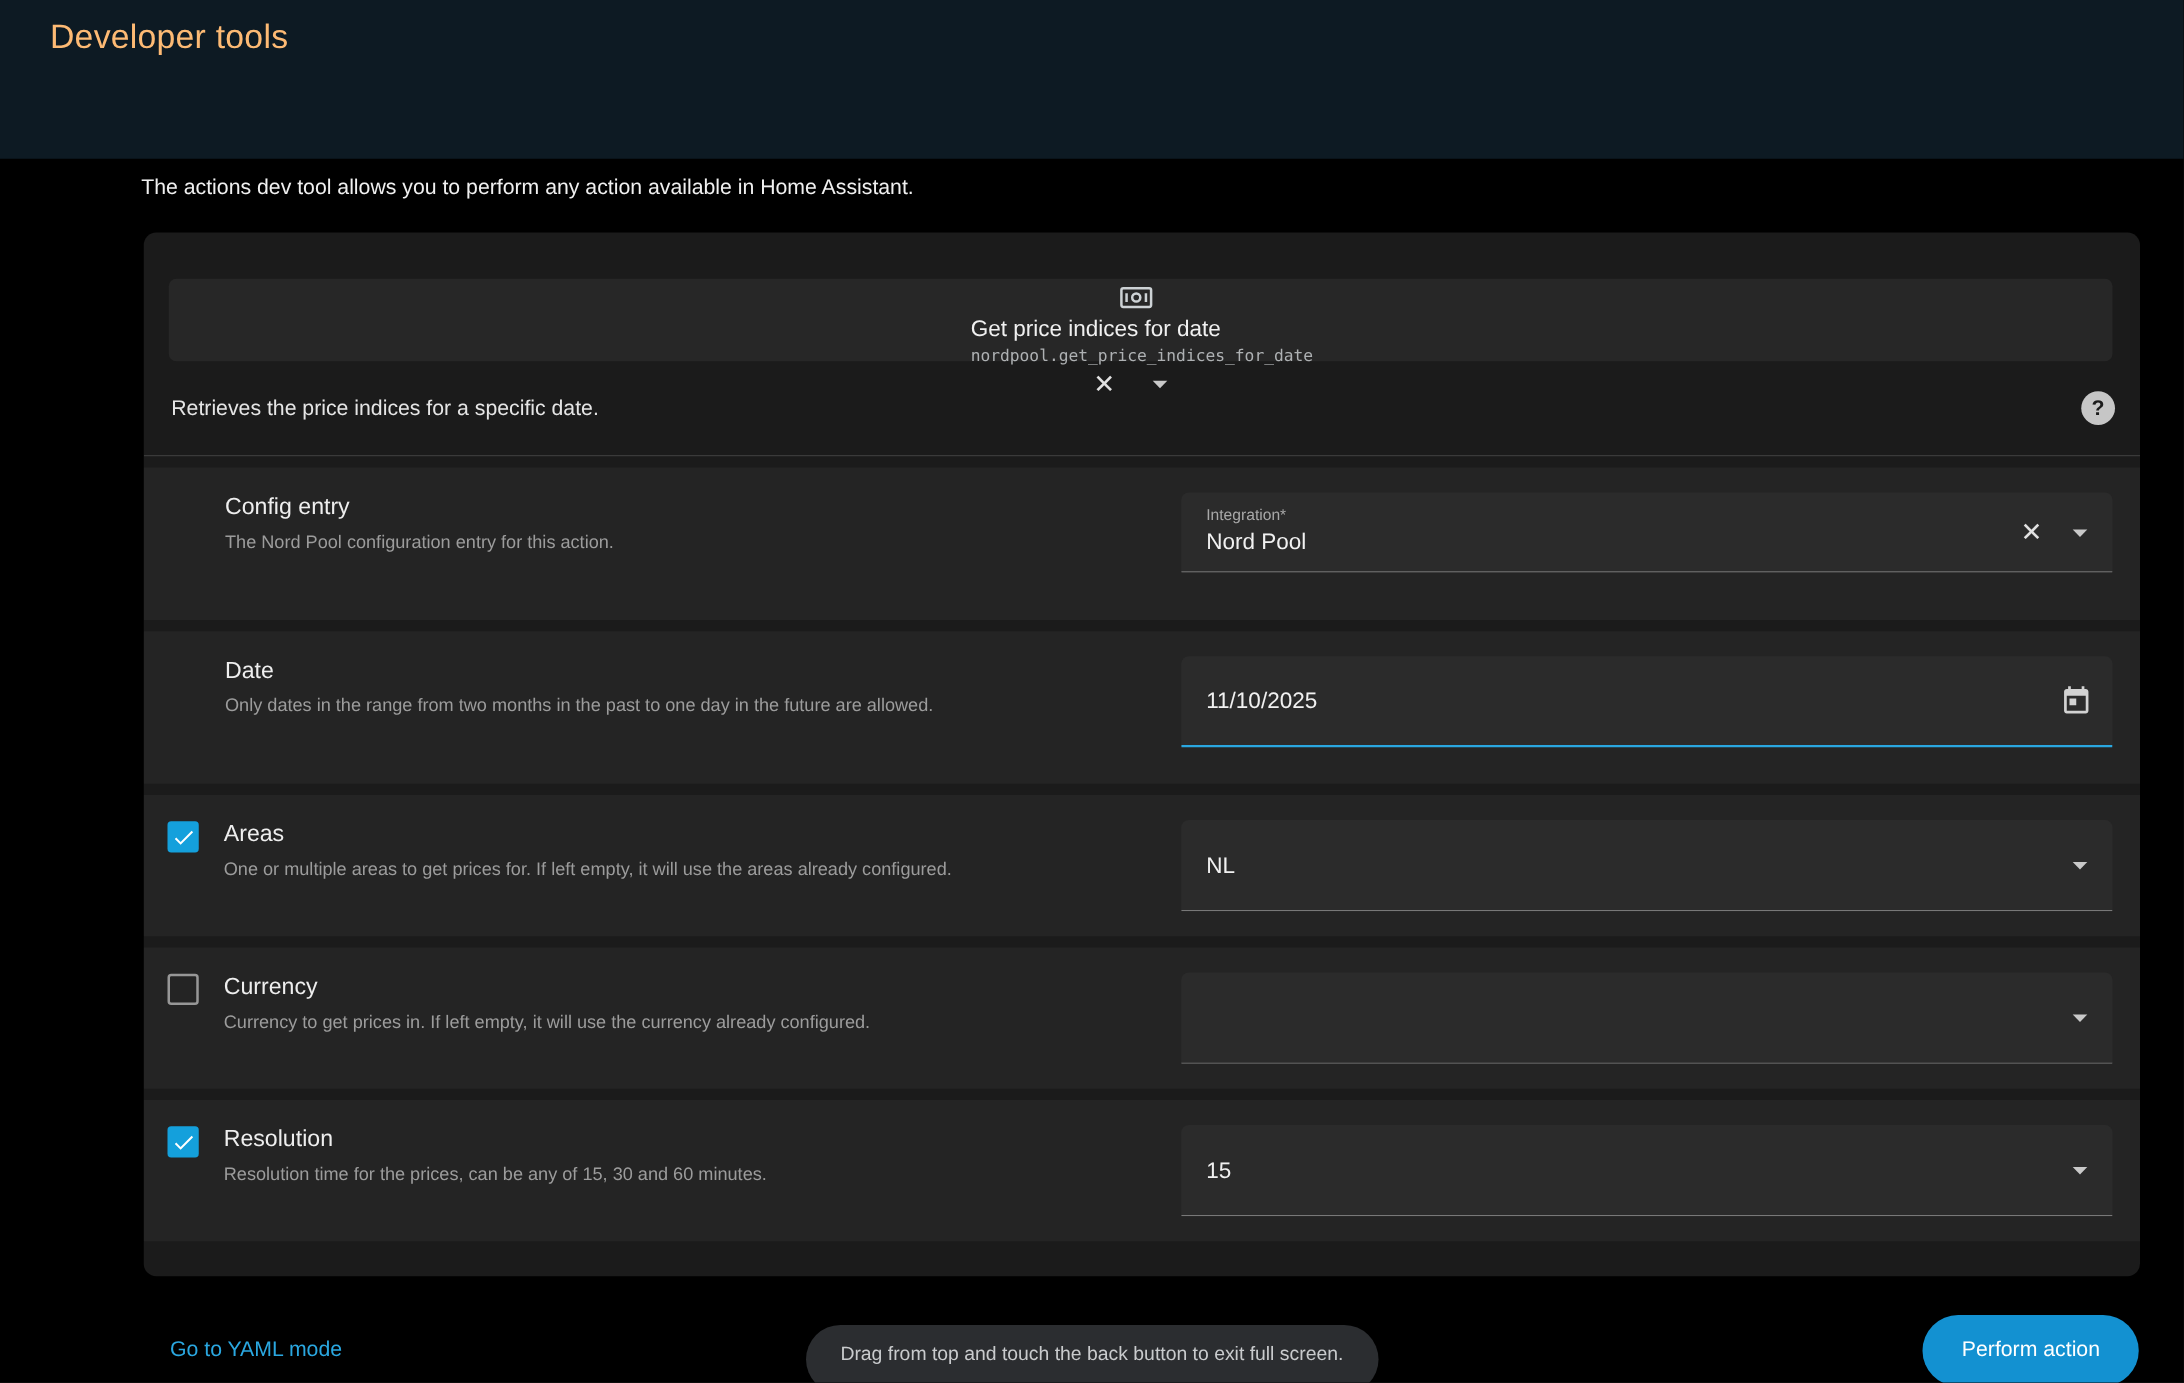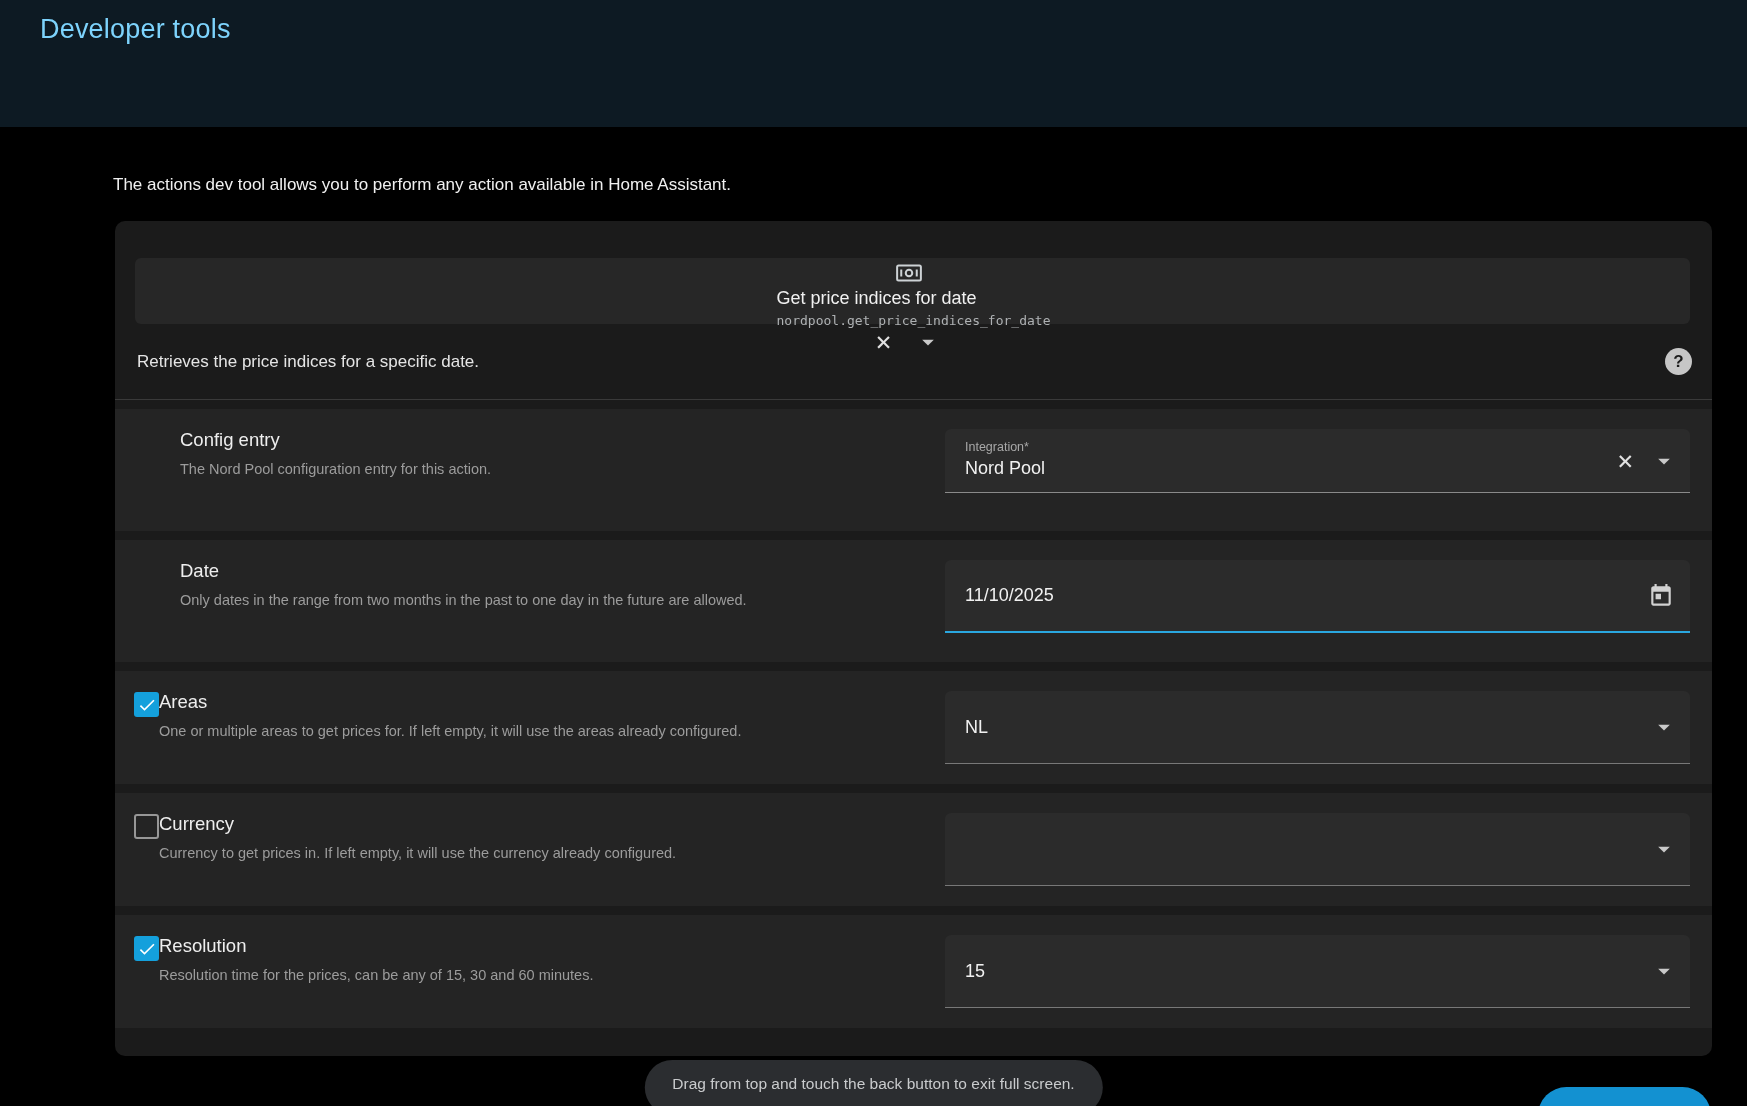--- a/index.html
+++ b/index.html
@@ -10,29 +10,29 @@
   }
   *{box-sizing:border-box}
   html,body{margin:0;padding:0}
   body{
     width:1747px;height:1106px;overflow:hidden;position:relative;
     background:var(--page-bg);color:var(--text-primary);
     font-family:"Liberation Sans",sans-serif;
   }
   
   .app-header{background:var(--header-bg);height:127px;padding-top:14px}
-  .h-title{margin-left:40px;font-size:27px;font-weight:400;letter-spacing:.2px;color:#7dd3fc}
+  .h-title{margin-left:40px;font-size:27px;font-weight:400;letter-spacing:.2px;color:#fdba74}
   .tabs{display:flex;margin-left:14px;margin-top:17px;height:53px}
   .tab{
     padding:0 25px;display:flex;align-items:center;font-size:17px;color:#c3cbd0;
     cursor:pointer;border-bottom:3px solid transparent;
   }
   .tab.active{color:#ffffff;font-weight:500;border-bottom-color:#e9ebec}
   
-  .intro{margin:48px 0 0 113px;font-size:17px;color:#f0f0f0}
+  .intro{margin:13px 0 0 113px;font-size:17px;color:#f0f0f0}
   
   .card{
     width:1597px;margin:26px 0 0 115px;background:var(--card-bg);
     border-radius:10px;overflow:hidden;padding-bottom:28px;
   }
   .picker{
     margin:37px 22px 0 20px;height:66px;background:var(--picker-bg);
     border-radius:6px;display:flex;align-items:center;padding:0 20px 0 12px;cursor:pointer;flex-direction:column;
   }
   .picker-icon{width:40px;height:40px;display:flex;align-items:center;justify-content:center;color:#cdd2d5}
@@ -49,21 +49,21 @@
     width:27px;height:27px;border-radius:50%;background:#c6c6c6;color:#1b1b1b;
     display:flex;align-items:center;justify-content:center;font-size:17px;font-weight:700;cursor:pointer;
   }
   
   .row{background:var(--row-bg);margin-top:9px;display:flex;align-items:flex-start;padding:20px 0}
   .row:first-of-type{margin-top:0}
   .row.tall{min-height:122px}
   .row.mid{min-height:104px}
   .row-left{flex:1;padding-right:50px;display:flex;align-items:flex-start}
   .row-left.indent{padding-left:65px}
-  .row-left.with-cb{padding-left:19px;}
+  .row-left.with-cb{padding-left:19px;gap:20px}
   .cb{width:25px;height:25px;border-radius:3px;flex:none;margin-top:1px;cursor:pointer}
   .cb.checked{background:var(--checkbox-checked);display:flex;align-items:center;justify-content:center}
   .cb.checked svg{width:20px;height:20px;fill:#ffffff}
   .cb.unchecked{border:2px solid #979797;background:transparent}
   .row-label{font-size:18.5px;color:#eeeeee}
   .row-desc{font-size:14.5px;color:var(--text-secondary);margin-top:9px;line-height:1.35;max-width:600px}
   .row-right{width:745px;margin-right:22px;flex:none}
   .field-combo{
     position:relative;background:var(--field-bg);border-radius:6px 6px 0 0;
     border-bottom:1px solid #8a8a8a;padding:11px 100px 13px 20px;cursor:pointer;

